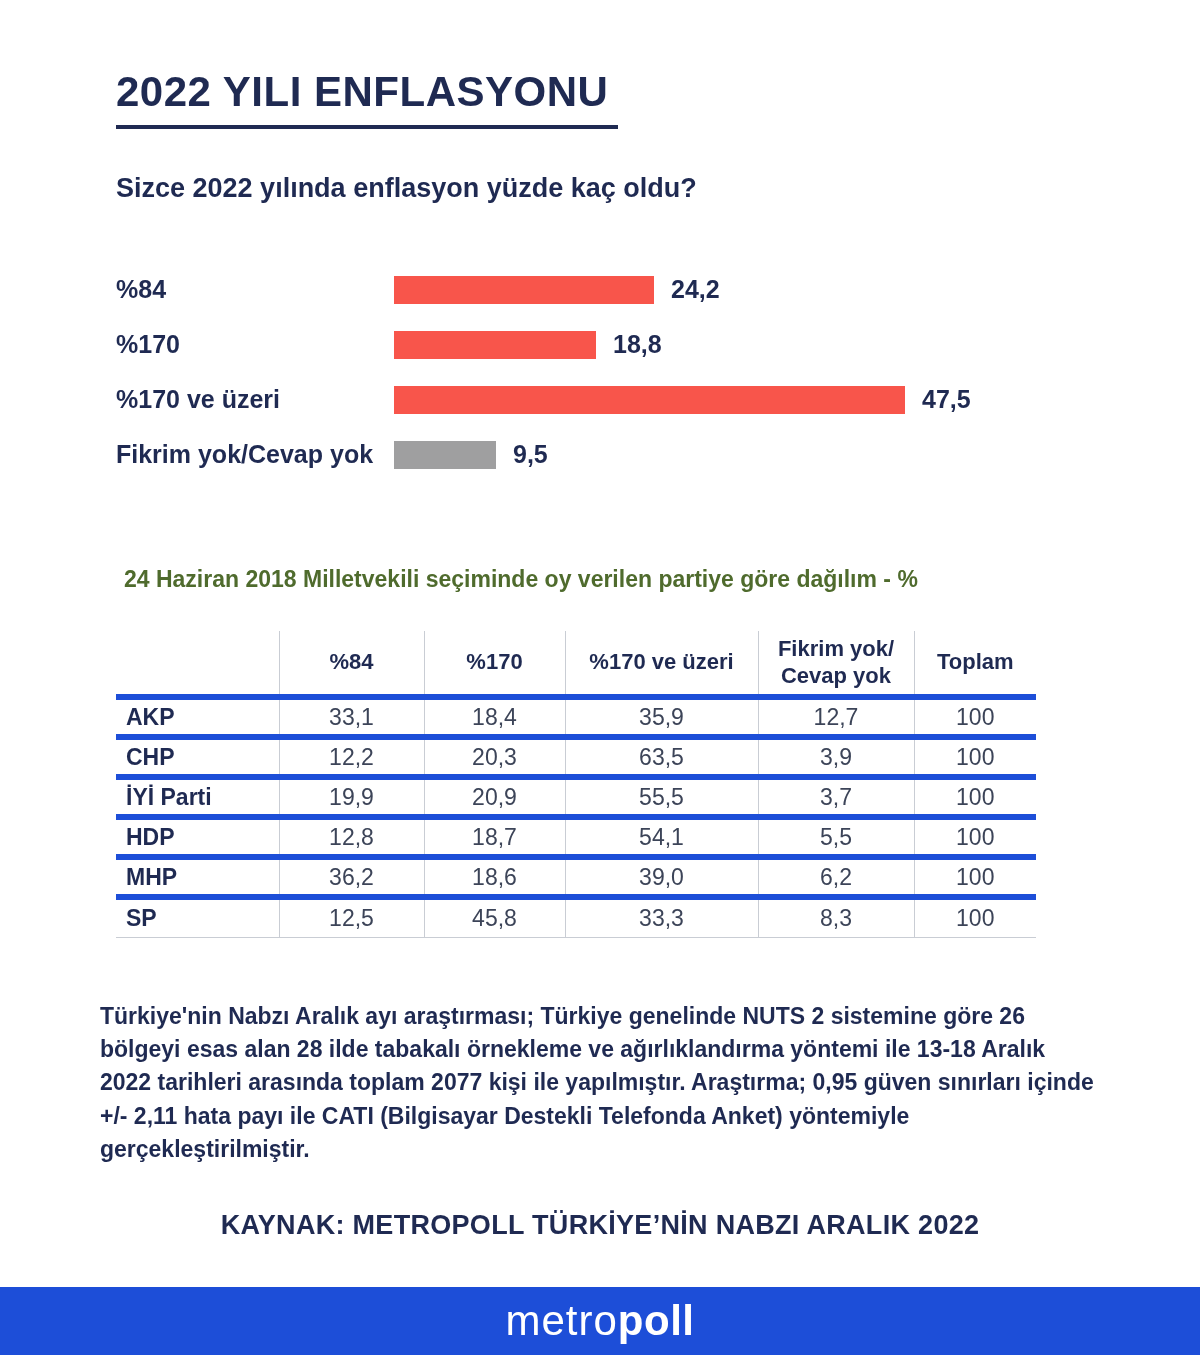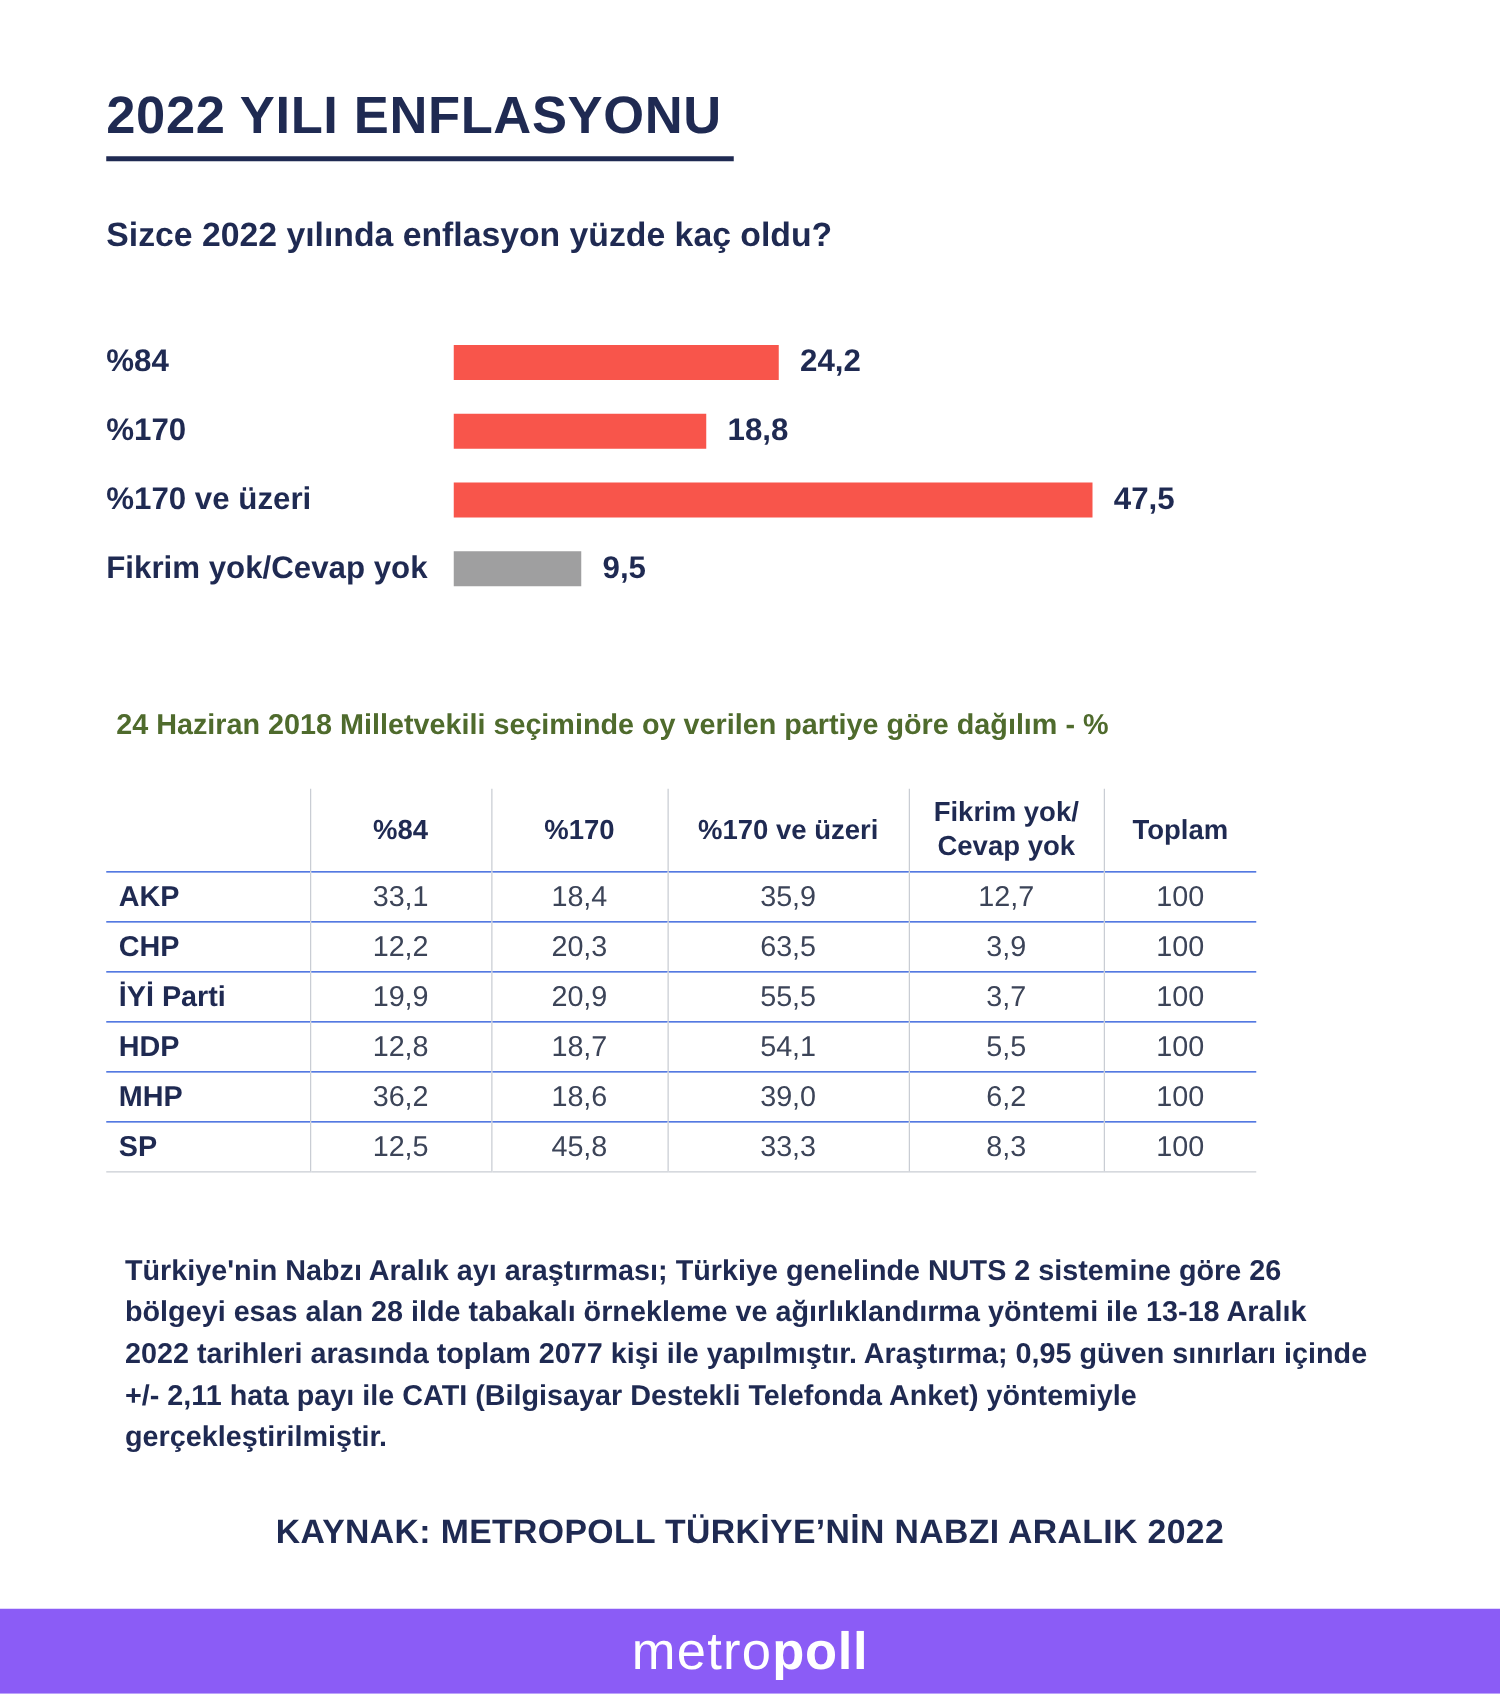--- a/index.html
+++ b/index.html
@@ -5,21 +5,21 @@
   * { margin:0; padding:0; box-sizing:border-box; }
   html,body { width:1200px; }
   body {
     height:1355px;
     background:#ffffff;
     font-family:"Liberation Sans", sans-serif;
     color:#1f2a52;
     position:relative;
     overflow:hidden;
   }
-  .content { padding:0 85px; }
+  .content { padding:0 116px; }
 
   .title {
     display:inline-block;
     margin-top:68px;
     font-size:42px;
     font-weight:800;
     letter-spacing:0.5px;
     border-bottom:4px solid #1f2a52;
     padding-bottom:9px;
     padding-right:10px;
@@ -59,21 +59,21 @@
     white-space:pre-line;
     line-height:1.2;
     color:#1f2a52;
   }
   .party-table td {
     height:40px;
     font-size:23px;
     text-align:center;
     vertical-align:middle;
     color:#3c4458;
-    border-top:1px solid #1d4ed8;
+    border-top:6px solid #1d4ed8;
   }
   .party-table th:not(:first-child),
   .party-table td:not(:first-child) { border-left:1px solid #c9cdd4; }
   .party-table td.party-name {
     text-align:left;
     padding-left:10px;
     font-weight:700;
     color:#1f2a52;
   }
   .party-table tr:last-child td { border-bottom:1px solid #c9cdd4; }
@@ -92,21 +92,21 @@
     font-size:27px;
     font-weight:800;
     letter-spacing:0.3px;
   }
 
   .footer-bar {
     position:absolute;
     left:0; bottom:0;
     width:100%;
     height:68px;
-    background:#8b5cf6;
+    background:#1d4ed8;
     display:flex;
     align-items:center;
     justify-content:center;
   }
   .logo { color:#ffffff; font-size:42px; line-height:1; }
   .logo-light { font-weight:400; letter-spacing:1px; }
   .logo-bold { font-weight:800; letter-spacing:0.5px; }
 </style>
 </head>
 <body>

